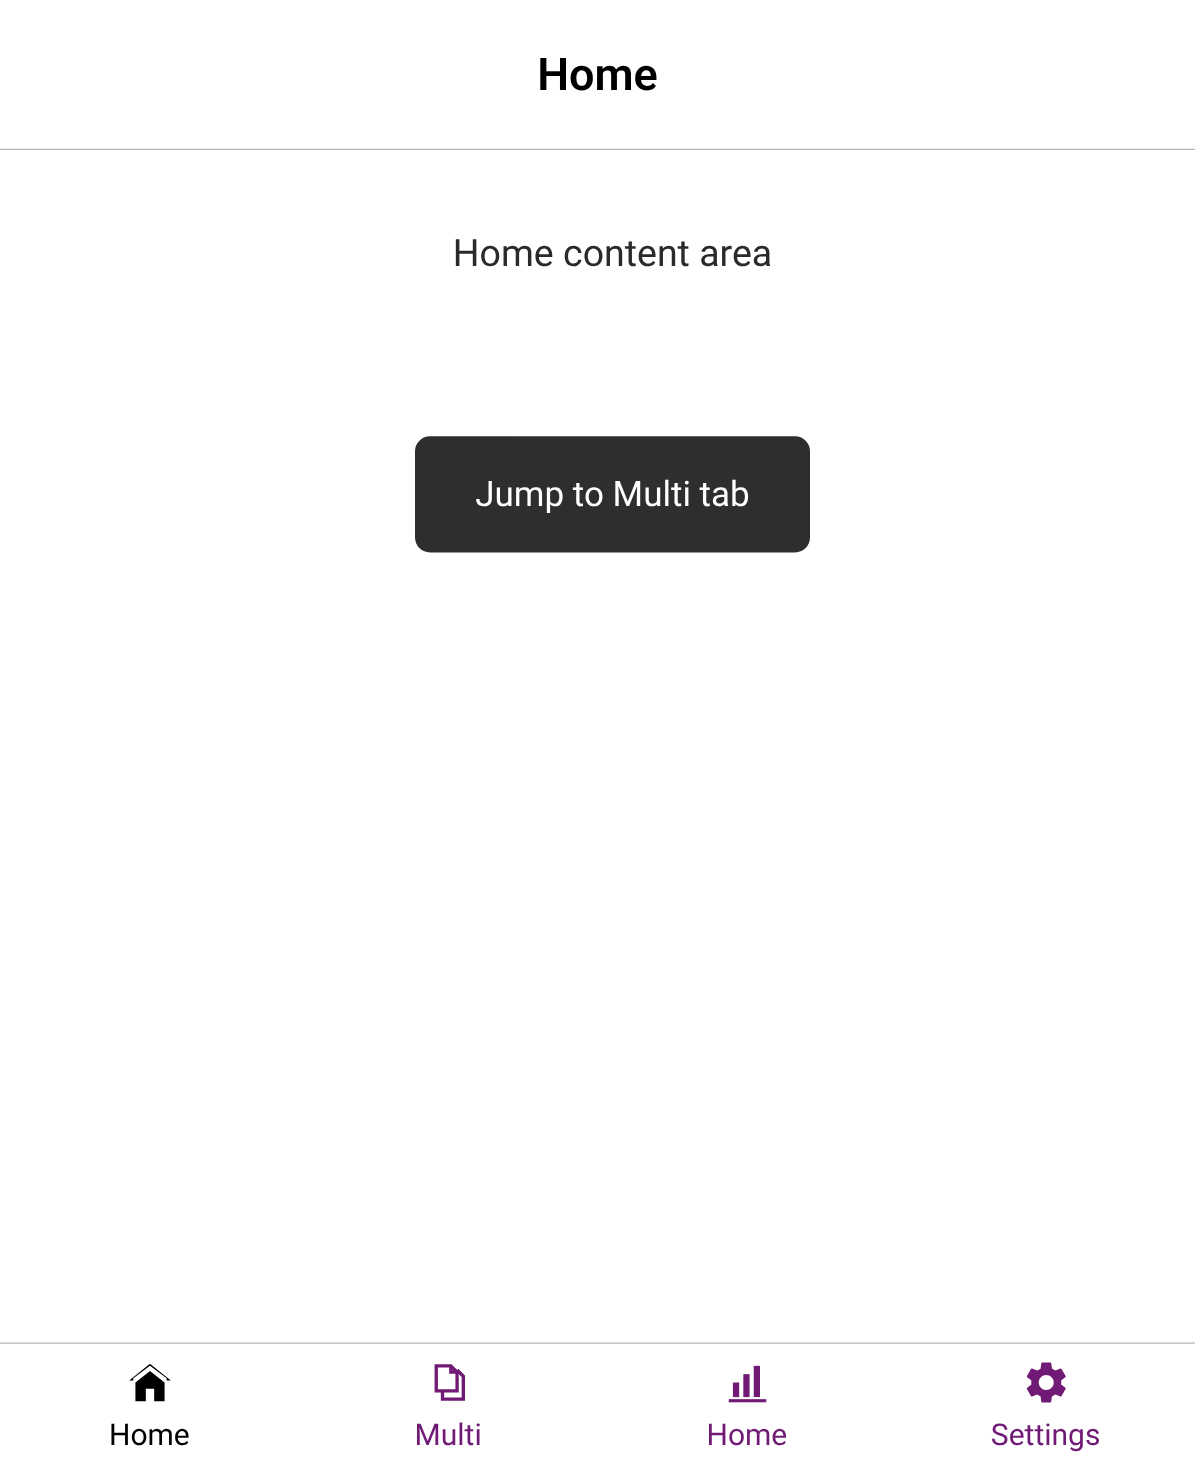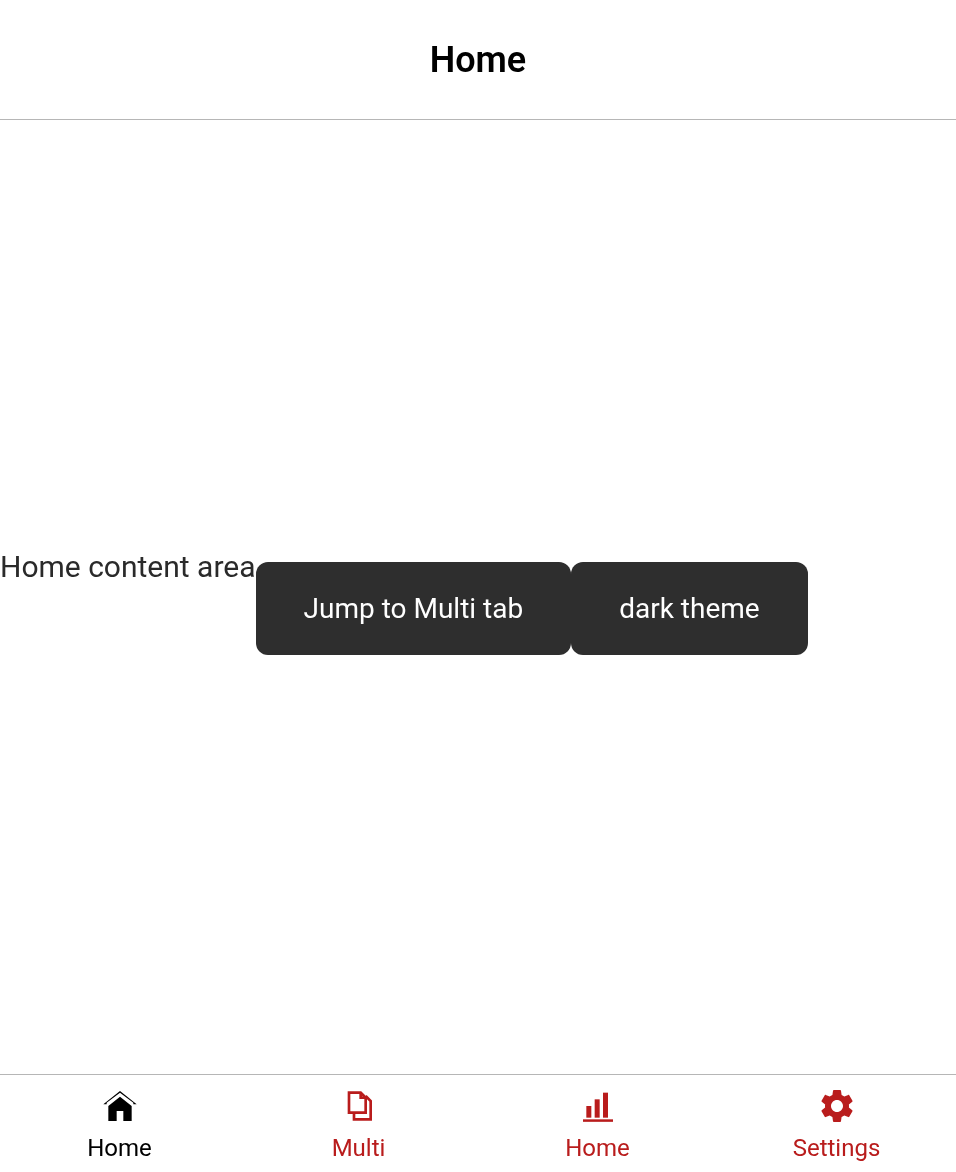--- a/index.html
+++ b/index.html
@@ -23,54 +23,55 @@
       justify-content: center;
       border-bottom: 1px solid #b6b6b6;
     }
     .header-title {
       font-size: 36px;
       font-weight: 600;
     }
     .content {
       flex: 1;
       display: flex;
-      flex-direction: row;
+      flex-direction: column;
       align-items: center;
       padding-top: 66px;
+      padding-left: 24px;
     }
     .content-text {
       font-size: 30px;
       color: #2a2a2a;
       margin-bottom: 128px;
     }
     .btn {
       background: #2e2e2e;
       color: #ffffff;
       border: none;
       border-radius: 12px;
       font-size: 28px;
       padding: 30px 48px;
-      margin-bottom: 44px;
+      margin-bottom: 28px;
       cursor: pointer;
       font-family: inherit;
     }
     .tabbar {
       height: 98px;
       border-top: 1px solid #b6b6b6;
       display: flex;
     }
     .tab {
       flex: 1;
       display: flex;
       flex-direction: column;
       align-items: center;
       justify-content: center;
       gap: 8px;
       cursor: pointer;
-      color: #b91c1c;
+      color: #701a75;
     }
     .tab.active {
       color: #000000;
     }
     .tab-icon {
       width: 40px;
       height: 40px;
       display: flex;
       align-items: center;
       justify-content: center;
@@ -86,21 +87,20 @@
 </head>
 <body>
 
 <div class="header">
   <div class="header-title">Home</div>
 </div>
 
 <div class="content">
   <div class="content-text">Home content area</div>
   <button class="btn">Jump to Multi tab</button>
-  <button class="btn">dark theme</button>
 </div>
 
 <div class="tabbar">
   <div class="tab active">
     <span class="tab-icon">
       <svg viewBox="0 0 24 24" fill="currentColor">
         <path d="M12 3 L2 11 L4 11 L4 10 L12 4 L20 10 L20 11 L22 11 Z"></path>
         <path d="M5 12 L12 6.5 L19 12 L19 21 L14 21 L14 15 L10 15 L10 21 L5 21 Z"></path>
       </svg>
     </span>

